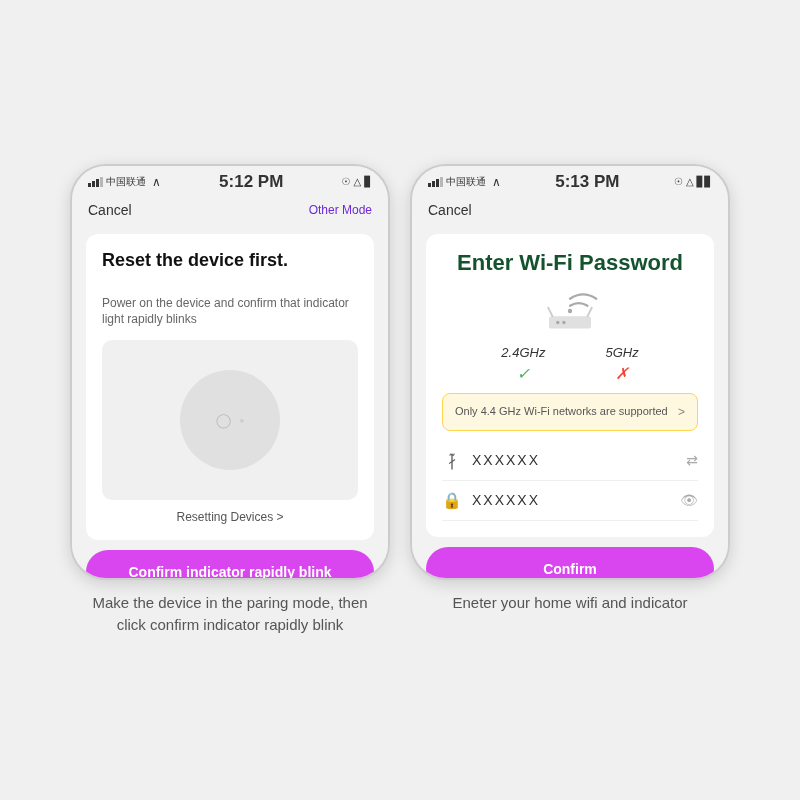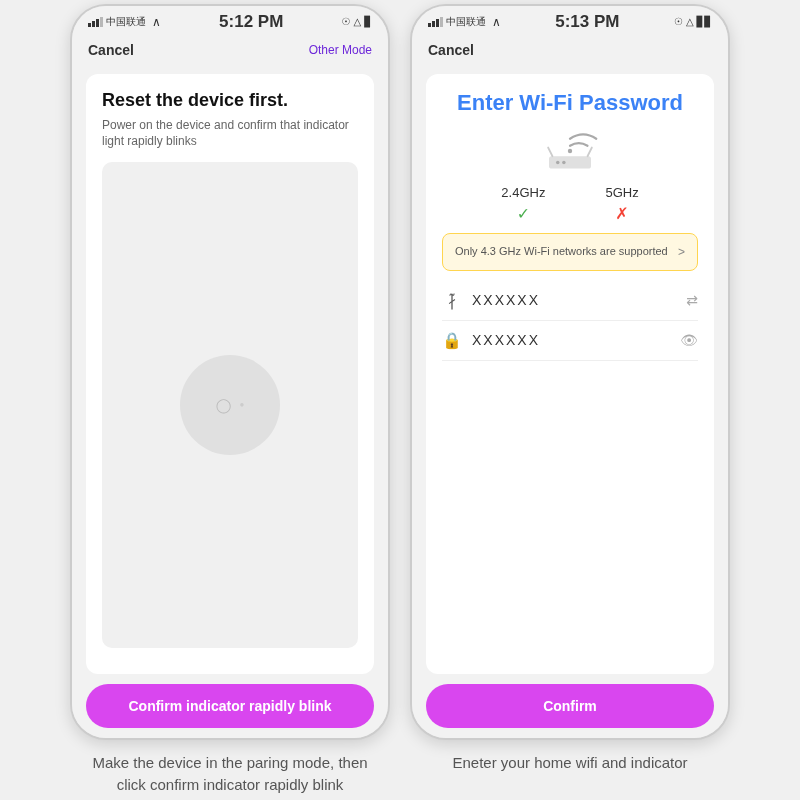--- a/index.html
+++ b/index.html
@@ -26,21 +26,21 @@
 
     .phone-wrapper {
       display: flex;
       flex-direction: column;
       align-items: center;
       gap: 12px;
     }
 
     .phone {
       width: 320px;
-      height: 736px;
+      height: 416px;
       background: #e8e8e8;
       border-radius: 36px;
       border: 2px solid #ccc;
       overflow: hidden;
       display: flex;
       flex-direction: column;
       box-shadow: 0 4px 16px rgba(0,0,0,0.15);
       position: relative;
     }
 
@@ -81,21 +81,20 @@
       padding: 6px 16px;
       display: flex;
       justify-content: space-between;
       align-items: center;
       flex-shrink: 0;
     }
 
     .nav-cancel {
       color: #333;
       font-size: 14px;
-      font-weight: bold;
     }
 
     .nav-title {
       color: #6d28d9;
       font-size: 12px;
       text-align: right;
     }
 
     
     .phone-content {
@@ -114,21 +113,21 @@
       flex: 1;
       display: flex;
       flex-direction: column;
     }
 
     
     .card-title-large {
       font-size: 18px;
       font-weight: 700;
       color: #111;
-      margin-bottom: 6px;
+      margin-bottom: 24px;
     }
 
     .card-subtitle {
       font-size: 12px;
       color: #666;
       line-height: 1.4;
       margin-bottom: 12px;
     }
 
     .device-image-area {
@@ -177,40 +176,41 @@
       font-weight: 600;
       width: 100%;
       cursor: pointer;
       text-align: center;
     }
 
     
     .wifi-title {
       font-size: 22px;
       font-weight: 700;
-      color: #3b82f6;
+      color: #14532d;
       text-align: center;
       margin-bottom: 14px;
     }
 
     .router-icon-area {
       display: flex;
       justify-content: center;
       margin-bottom: 12px;
     }
 
     .router-svg {
       width: 70px;
     }
 
     .frequency-row {
       display: flex;
       justify-content: center;
       gap: 60px;
       margin-bottom: 10px;
+      font-style: italic;
     }
 
     .freq-item {
       display: flex;
       flex-direction: column;
       align-items: center;
       gap: 4px;
     }
 
     .freq-label {
@@ -342,20 +342,21 @@
 
           <div class="device-image-area">
             <div class="device-circle">
               <div class="device-inner">
                 <span style="font-size:14px; color:#bbb;">◯</span>
                 <span style="font-size:8px; color:#ccc;">●</span>
               </div>
             </div>
           </div>
 
+          <div class="reset-link">Resetting Devices &gt;</div>
         </div>
 
         <button class="confirm-btn">Confirm indicator rapidly blink</button>
       </div>
     </div>
 
     <div class="caption-text">
       <span>Make the device in the paring mode, then
 click confirm indicator rapidly blink</span>
     </div>
@@ -414,21 +415,21 @@
               <span class="freq-label">2.4GHz</span>
               <span class="freq-check">✓</span>
             </div>
             <div class="freq-item">
               <span class="freq-label">5GHz</span>
               <span class="freq-cross">✗</span>
             </div>
           </div>
 
           <div class="warning-box">
-            <span class="warning-text">Only 4.3 GHz Wi-Fi networks are supported</span>
+            <span class="warning-text">Only 4.4 GHz Wi-Fi networks are supported</span>
             <span class="warning-arrow">&gt;</span>
           </div>
 
           <div class="input-row">
             <span class="input-icon">∤̃</span>
             <span class="input-value">XXXXXX</span>
             <span class="input-action">⇄</span>
           </div>
 
           <div class="input-row">

